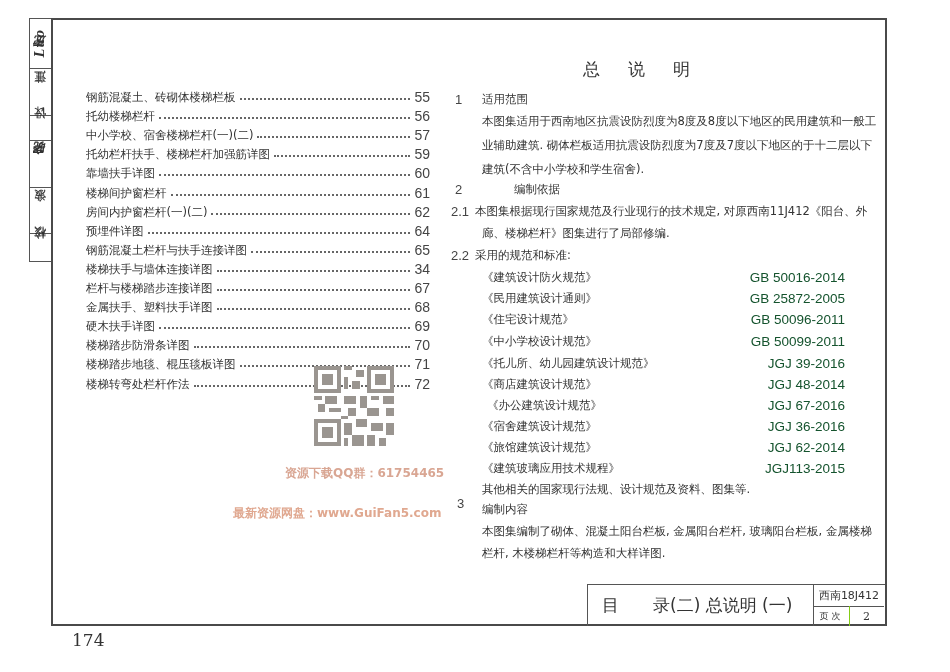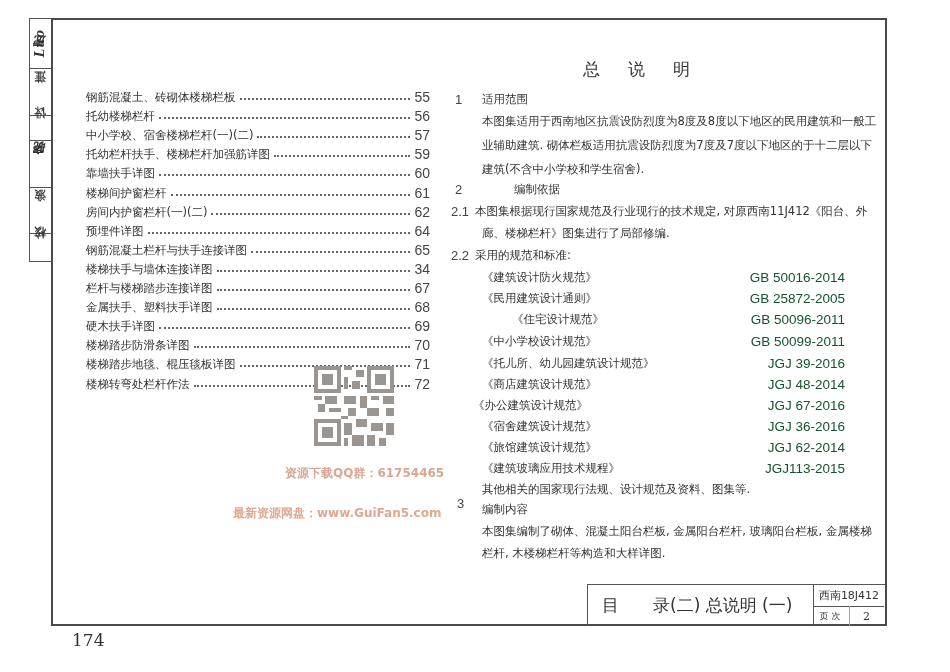--- a/index.html
+++ b/index.html
@@ -204,29 +204,29 @@
   <div class="line num" style="left:-4px;top:114px;">2.1</div>
   <div class="line" style="left:20px;top:114px;">本图集根据现行国家规范及行业现行的技术规定, 对原西南11J412《阳台、外</div>
   <div class="line" style="left:27px;top:136px;">廊、楼梯栏杆》图集进行了局部修编.</div>
   <div class="line num" style="left:-4px;top:158px;">2.2</div>
   <div class="line" style="left:20px;top:158px;">采用的规范和标准:</div>
 
   <div class="line" style="left:27px;top:180px;">《建筑设计防火规范》</div>
   <div class="std-code" style="top:180px;">GB 50016-2014</div>
   <div class="line" style="left:27px;top:201px;">《民用建筑设计通则》</div>
   <div class="std-code" style="top:201px;">GB 25872-2005</div>
-  <div class="line" style="left:27px;top:222px;margin-left:30px;">《住宅设计规范》</div>
+  <div class="line" style="left:27px;top:222px;">《住宅设计规范》</div>
   <div class="std-code" style="top:222px;">GB 50096-2011</div>
   <div class="line" style="left:27px;top:244px;">《中小学校设计规范》</div>
   <div class="std-code" style="top:244px;">GB 50099-2011</div>
   <div class="line" style="left:27px;top:266px;">《托儿所、幼儿园建筑设计规范》</div>
   <div class="std-code" style="top:266px;">JGJ 39-2016</div>
   <div class="line" style="left:27px;top:287px;">《商店建筑设计规范》</div>
   <div class="std-code" style="top:287px;">JGJ 48-2014</div>
-  <div class="line" style="left:18px;top:308px;">《办公建筑设计规范》</div>
+  <div class="line" style="left:32px;top:308px;">《办公建筑设计规范》</div>
   <div class="std-code" style="top:308px;">JGJ 67-2016</div>
   <div class="line" style="left:27px;top:329px;">《宿舍建筑设计规范》</div>
   <div class="std-code" style="top:329px;">JGJ 36-2016</div>
   <div class="line" style="left:27px;top:350px;">《旅馆建筑设计规范》</div>
   <div class="std-code" style="top:350px;">JGJ 62-2014</div>
   <div class="line" style="left:27px;top:371px;">《建筑玻璃应用技术规程》</div>
   <div class="std-code" style="top:371px;">JGJ113-2015</div>
 
   <div class="line" style="left:27px;top:392px;">其他相关的国家现行法规、设计规范及资料、图集等.</div>
   <div class="line num" style="left:2px;top:406px;">3</div>

